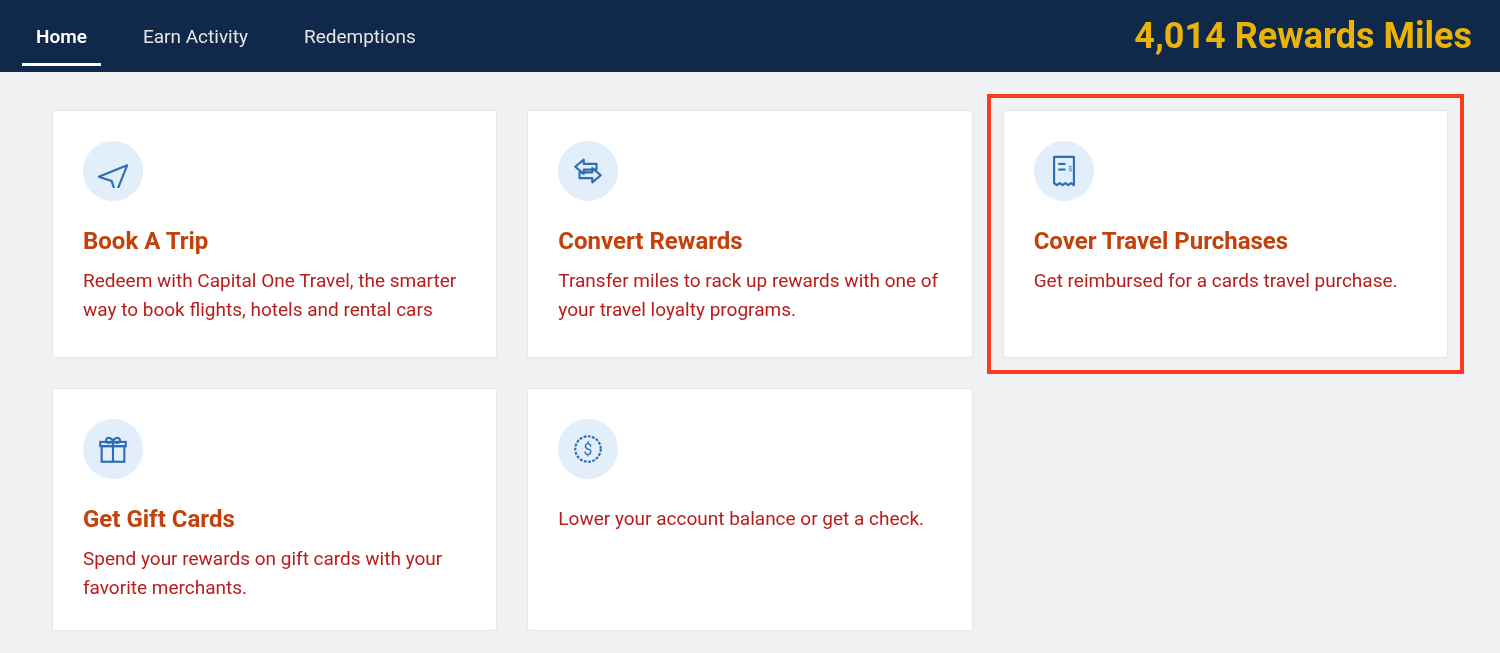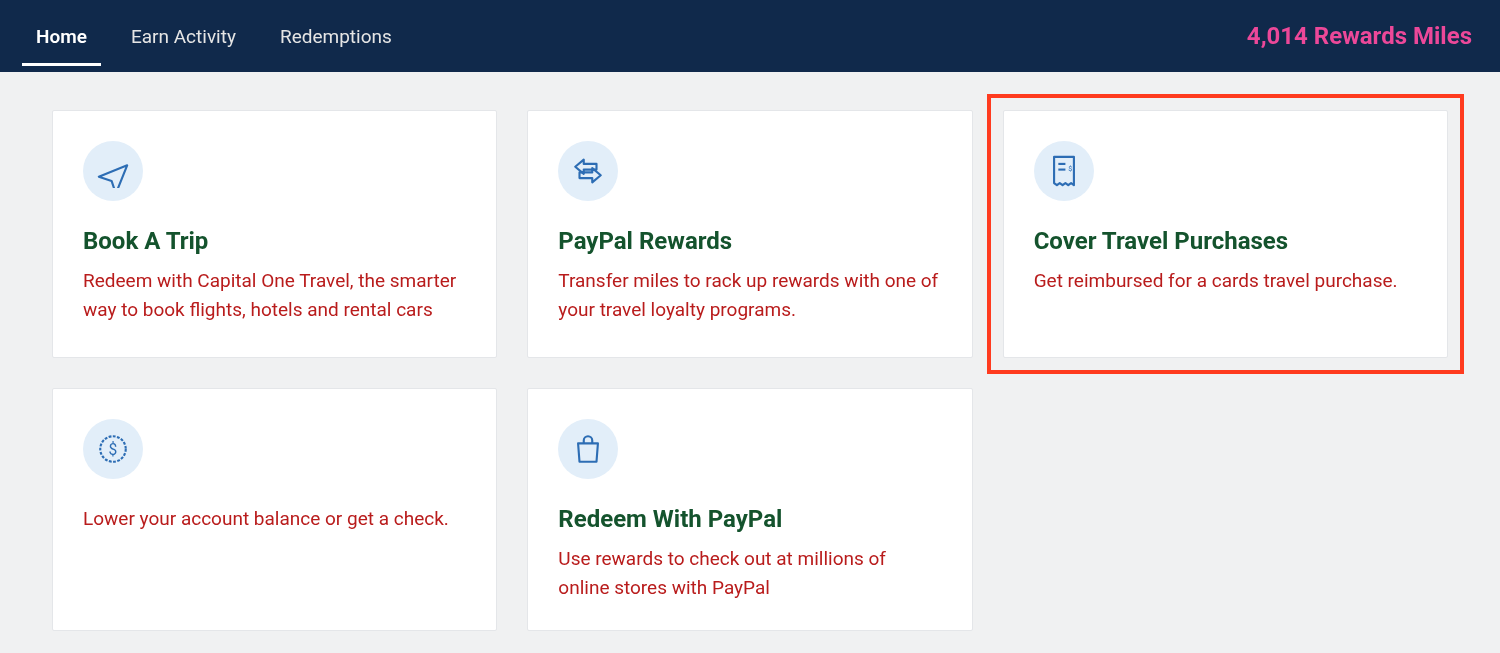--- a/index.html
+++ b/index.html
@@ -14,21 +14,21 @@
     background: #10294b;
     height: 72px;
     display: flex;
     align-items: center;
     justify-content: space-between;
     padding: 0 28px 0 22px;
   }
   .tabs {
     display: flex;
     align-items: flex-end;
-    gap: 16px;
+    gap: 28px;
     height: 100%;
   }
   .tab {
     color: #e5e5e5;
     font-size: 19px;
     font-weight: 400;
     height: 100%;
     display: flex;
     align-items: center;
     cursor: pointer;
@@ -42,22 +42,22 @@
   .tab.active::after {
     content: "";
     position: absolute;
     left: 0;
     right: 0;
     bottom: 6px;
     height: 3px;
     background: #ffffff;
   }
   .miles {
-    color: #ec4899;
-    font-size: 24px;
+    color: #eab308;
+    font-size: 36px;
     font-weight: 700;
   }
   .grid {
     padding: 38px 52px 0 52px;
     display: grid;
     grid-template-columns: repeat(3, 1fr);
     gap: 30px 30px;
   }
   .card {
     background: #ffffff;
@@ -81,21 +81,21 @@
     margin-bottom: 26px;
   }
   .icon-circle svg {
     width: 34px;
     height: 34px;
     stroke: #2d6db4;
     fill: none;
     stroke-width: 1.5;
   }
   .card-title {
-    color: #14532d;
+    color: #c2410c;
     font-size: 24px;
     font-weight: 700;
     margin-bottom: 12px;
   }
   .card-desc {
     color: #b91c1c;
     font-size: 19px;
     line-height: 1.5;
     font-weight: 400;
   }
@@ -137,54 +137,57 @@
     <div class="card-desc">Redeem with Capital One Travel, the smarter way to book flights, hotels and rental cars</div>
   </div>
 
   <div class="card">
     <div class="icon-circle">
       <svg viewBox="0 0 24 24">
         <path d="M3 9l6-5v3h9v4h-9v3L3 9z" stroke-linejoin="round"></path>
         <path d="M21 15l-6 5v-3H6v-4h9v-3l6 5z" stroke-linejoin="round"></path>
       </svg>
     </div>
-    <div class="card-title">PayPal Rewards</div>
+    <div class="card-title">Convert Rewards</div>
     <div class="card-desc">Transfer miles to rack up rewards with one of your travel loyalty programs.</div>
   </div>
 
   <div class="highlight-box">
     <div class="card">
       <div class="icon-circle">
         <svg viewBox="0 0 24 24">
           <path d="M5 2h14v20l-2-1.5-2 1.5-2-1.5-2 1.5-2-1.5-2 1.5-2-1.5V2z" stroke-linejoin="round"></path>
           <line x1="8" y1="7" x2="13" y2="7"></line>
           <line x1="8" y1="11" x2="13" y2="11"></line>
           <text x="15" y="12" font-size="5" fill="#2d6db4" stroke="none">$</text>
         </svg>
       </div>
       <div class="card-title">Cover Travel Purchases</div>
       <div class="card-desc">Get reimbursed for a cards travel purchase.</div>
     </div>
   </div>
 
+  <div class="card short">
+    <div class="icon-circle">
+      <svg viewBox="0 0 24 24">
+        <rect x="4" y="10" width="16" height="11"></rect>
+        <rect x="3" y="7" width="18" height="3"></rect>
+        <line x1="12" y1="7" x2="12" y2="21"></line>
+        <path d="M12 7c0-3-5-4-5-1s5 1 5 1z"></path>
+        <path d="M12 7c0-3 5-4 5-1s-5 1-5 1z"></path>
+      </svg>
+    </div>
+    <div class="card-title">Get Gift Cards</div>
+    <div class="card-desc">Spend your rewards on gift cards with your favorite merchants.</div>
+  </div>
 
   <div class="card short">
     <div class="icon-circle">
       <svg viewBox="0 0 24 24">
         <circle cx="12" cy="12" r="9" stroke-dasharray="2 1"></circle>
         <text x="12" y="16" text-anchor="middle" font-size="11" fill="#2d6db4" stroke="none">$</text>
       </svg>
     </div>
     <div class="card-desc">Lower your account balance or get a check.</div>
   </div>
 
-  <div class="card short">
-    <div class="icon-circle">
-      <svg viewBox="0 0 24 24">
-        <path d="M5 8h14l-1 13H6L5 8z" stroke-linejoin="round"></path>
-        <path d="M9 8V6a3 3 0 016 0v2"></path>
-      </svg>
-    </div>
-    <div class="card-title">Redeem With PayPal</div>
-    <div class="card-desc">Use rewards to check out at millions of online stores with PayPal</div>
-  </div>
 
 </div>
 
 </body></html>

